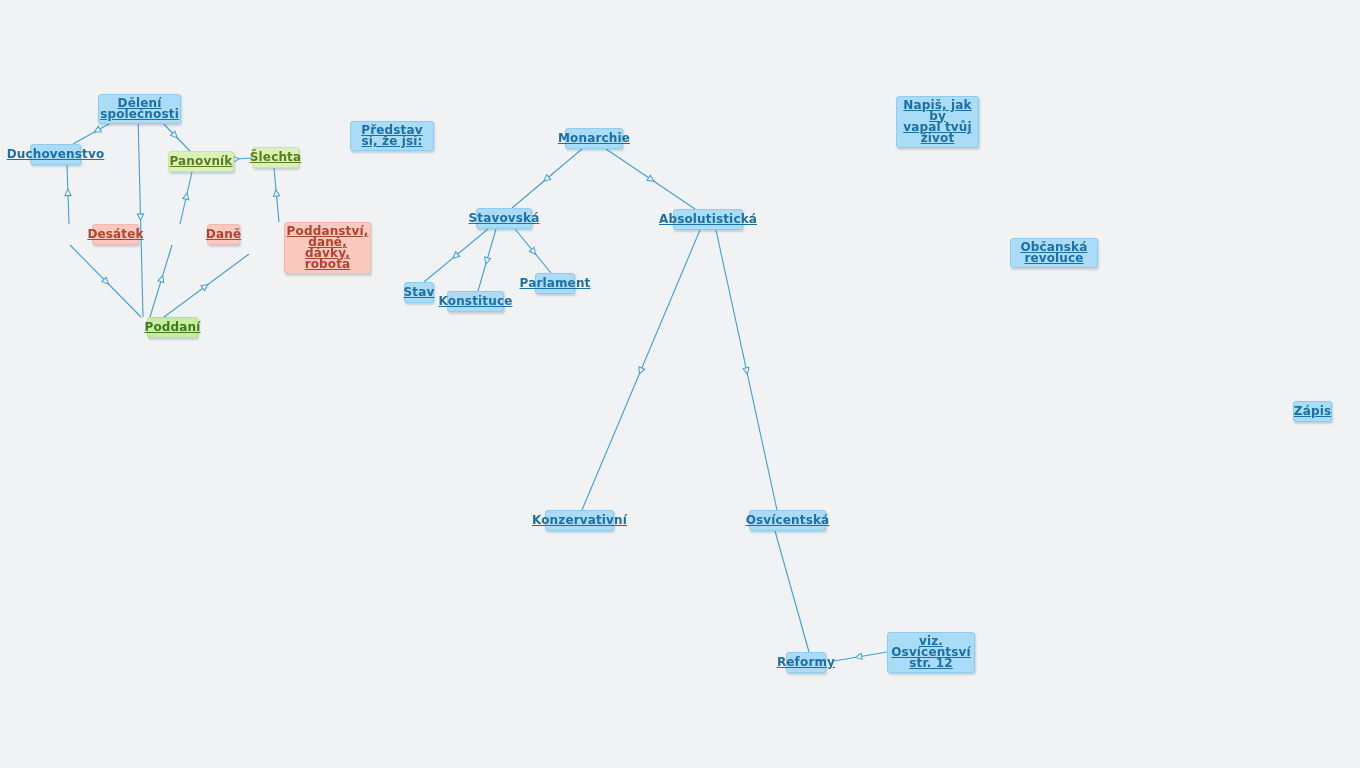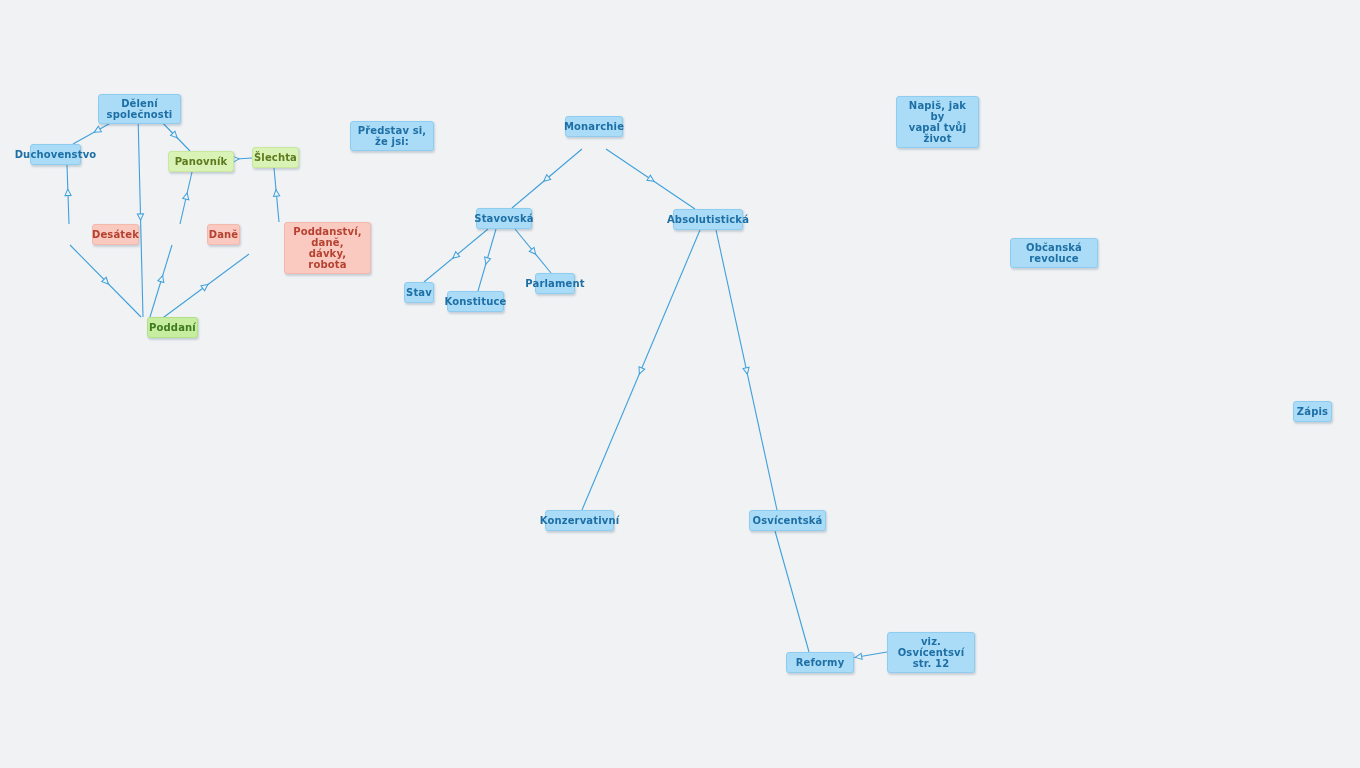--- a/index.html
+++ b/index.html
@@ -28,27 +28,28 @@
     pointer-events: none;
   }
   .node {
     position: absolute;
     box-sizing: border-box;
     display: flex;
     align-items: center;
     justify-content: center;
     text-align: center;
     border-radius: 3px;
-    font-size: 10px;
+    font-size: 12px;
     line-height: 11px;
     letter-spacing: 0.15px;
     padding: 3px 6px;
     box-shadow: 1px 1.5px 2px rgba(60, 90, 120, 0.22);
     white-space: pre-line;
     user-select: none;
+    text-decoration: underline;
   }
   .node.blue {
     background: #aadcf7;
     border: 1px solid #8fcdf0;
     color: #1d6fa5;
     font-weight: bold;
   }
   .node.green {
     background: #d9f2b5;
     border: 1px solid #c9e89b;
@@ -153,28 +154,28 @@
 <div class="node blue" style="left: 98px; top: 94px; width: 83px; min-height: 21px;">Dělení společnosti</div>
     <div class="node blue" style="left: 30px; top: 144px; width: 51px; min-height: 21px;">Duchovenstvo</div>
     <div class="node green" style="left: 168px; top: 151px; width: 66px; min-height: 21px;">Panovník</div>
     <div class="node green" style="left: 252px; top: 147px; width: 47px; min-height: 21px;">Šlechta</div>
     <div class="node pink" style="left: 47px; top: 224px; width: 47px; min-height: 21px;">Desátek</div>
     <div class="node pink" style="left: 162px; top: 224px; width: 33px; min-height: 21px;">Daně</div>
     <div class="node pink" style="left: 239px; top: 222px; width: 87px; min-height: 32px;">Poddanství, daně,
 dávky, robota</div>
     <div class="node limegreen" style="left: 119px; top: 317px; width: 51px; min-height: 21px; margin-left: 28px;">Poddaní</div>
     <div class="node blue" style="left: 350px; top: 121px; width: 84px; min-height: 21px;">Představ si, že jsi:</div>
-    <div class="node blue" style="left: 565px; top: 116px; width: 58px; min-height: 21px;">Monarchie</div>
+    <div class="node blue" style="left: 565px; top: 128px; width: 58px; min-height: 21px;">Monarchie</div>
     <div class="node blue" style="left: 476px; top: 208px; width: 56px; min-height: 21px;">Stavovská</div>
     <div class="node blue" style="left: 673px; top: 209px; width: 70px; min-height: 21px;">Absolutistická</div>
     <div class="node blue" style="left: 404px; top: 282px; width: 30px; min-height: 21px;">Stav</div>
     <div class="node blue" style="left: 447px; top: 291px; width: 57px; min-height: 21px;">Konstituce</div>
     <div class="node blue" style="left: 535px; top: 273px; width: 40px; min-height: 21px;">Parlament</div>
     <div class="node blue" style="left: 545px; top: 510px; width: 69px; min-height: 21px;">Konzervativní</div>
     <div class="node blue" style="left: 749px; top: 510px; width: 77px; min-height: 21px;">Osvícentská</div>
-    <div class="node blue" style="left: 786px; top: 652px; width: 68px; min-height: 21px;">Reformy</div>
+    <div class="node blue" style="left: 786px; top: 652px; width: 40px; min-height: 21px;">Reformy</div>
     <div class="node blue" style="left: 887px; top: 632px; width: 88px; min-height: 32px;">viz. Osvícentsví
 str. 12</div>
     <div class="node blue" style="left: 896px; top: 96px; width: 83px; min-height: 32px;">Napiš, jak by
 vapal tvůj život</div>
     <div class="node blue" style="left: 1010px; top: 238px; width: 88px; min-height: 21px;">Občanská revoluce</div>
     <div class="node blue" style="left: 1293px; top: 401px; width: 39px; min-height: 21px;">Zápis</div>
   </div>
 
 </body></html>

